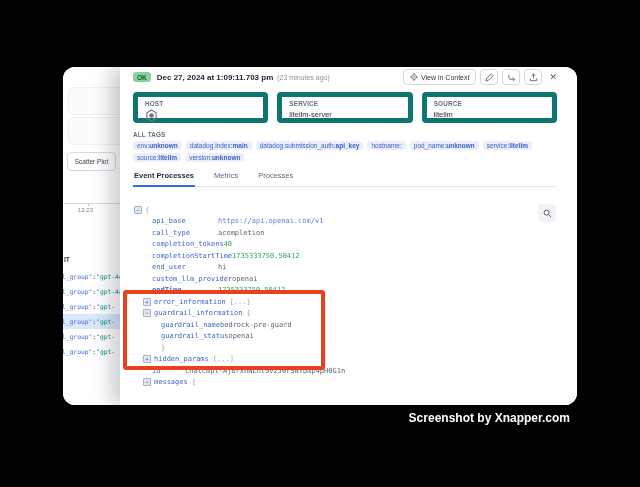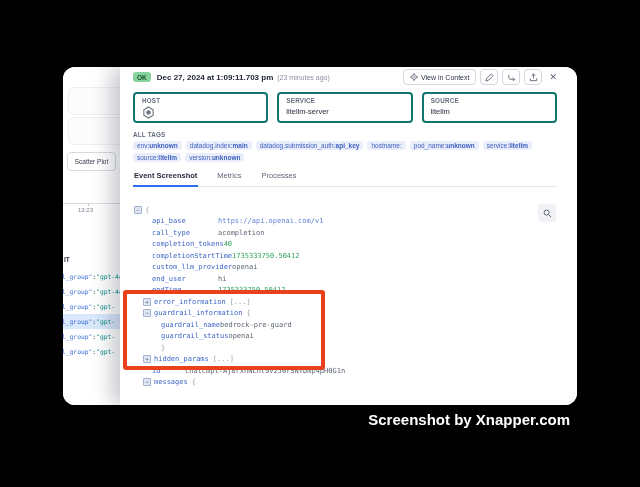--- a/index.html
+++ b/index.html
@@ -36,21 +36,21 @@
   .title{font-size:8px;font-weight:bold;color:#1a2130;margin-left:6px;white-space:nowrap;}
   .rel-time{font-size:7px;color:#8b92a0;margin-left:4px;white-space:nowrap;}
   .header-actions{margin-left:auto;display:flex;align-items:center;gap:4px;}
   .btn{border:1px solid #d3d7df;border-radius:4px;background:#fff;display:flex;
        align-items:center;justify-content:center;height:16px;box-sizing:border-box;cursor:pointer;}
   .btn-vic{padding:0 6px;gap:3px;font-size:7px;color:#2c3442;white-space:nowrap;}
   .btn-icon{width:18px;}
   .close-x{font-size:9px;color:#5a6270;margin-left:3px;cursor:pointer;line-height:16px;}
 
   .boxes{display:flex;gap:9px;margin-top:6px;}
-  .info-box{flex:1;border:2px solid #0f766e;border-radius:4px;padding:3px 7px;height:31px;box-sizing:border-box;}
+  .info-box{flex:1;border:5px solid #0f766e;border-radius:4px;padding:3px 7px;height:31px;box-sizing:border-box;}
   .info-label{font-size:6.3px;font-weight:bold;color:#646d7d;letter-spacing:.2px;}
   .info-value{font-size:7.5px;color:#262e3c;margin-top:3px;}
   .host-icon{margin-top:2px;}
 
   .all-tags-label{font-size:6.3px;font-weight:bold;color:#646d7d;letter-spacing:.2px;margin-top:8px;}
   .tags{display:flex;flex-wrap:wrap;gap:3px 4px;margin-top:3px;max-width:440px;}
   .tag{background:#e9eefa;border-radius:3px;padding:1px 4px;font-size:6.5px;color:#3c5fc0;white-space:nowrap;}
   .tag b{font-weight:bold;}
 
   .tabs{display:flex;gap:18px;margin-top:9px;border-bottom:1px solid #e4e7ec;}
@@ -66,21 +66,21 @@
   .toggle{width:9px;flex:none;font-size:6px;line-height:6px;color:#51618a;}
   .tg-box{width:6px;height:6px;margin-right:3px;background:#e3e9f4;border:1px solid #9fb0d0;
           border-radius:1px;display:flex;align-items:center;justify-content:center;box-sizing:content-box;}
   .key{color:#3b63c7;flex:none;}
   .val-link{color:#5b7fd6;} .val-string{color:#5b6472;text-align:right;} .val-number:{}
   .val-number{color:#2fa35c;} .val-brace{color:#97a0ae;} .val-collapsed{color:#9aa3b0;}
 
   .annotation{position:absolute;left:60px;top:223px;width:194px;height:72px;
               border:4px solid #e8411c;border-radius:3px;z-index:6;pointer-events:none;}
 
-  .watermark{position:absolute;right:70px;top:411px;color:#fff;font-size:15px;font-weight:bold;}
+  .watermark{position:absolute;right:70px;top:411px;color:#fff;font-size:12px;font-weight:bold;}
 
   svg{display:block;}
 </style>
 </head>
 <body>
 
 <div class="card">
 
   <div class="strip">
     <div class="faint-row" style="top:20px;"></div>
@@ -160,21 +160,21 @@
         <span class="tag"><span>datadog.index:</span><b>main</b></span>
         <span class="tag"><span>datadog.submission_auth:</span><b>api_key</b></span>
         <span class="tag"><span>hostname:</span><b></b></span>
         <span class="tag"><span>pod_name:</span><b>unknown</b></span>
         <span class="tag"><span>service:</span><b>litellm</b></span>
         <span class="tag"><span>source:</span><b>litellm</b></span>
         <span class="tag"><span>version:</span><b>unknown</b></span>
       </div>
 
     <div class="tabs">
-      <span class="tab active">Event Screenshot</span>
+      <span class="tab active">Event Processes</span>
       <span class="tab">Metrics</span>
       <span class="tab">Processes</span>
     </div>
 
     <div class="json-area">
       <span class="search-btn">
         <svg width="9" height="9" viewBox="0 0 10 10">
           <circle cx="4" cy="4" r="2.8" fill="none" stroke="#5a6270" stroke-width="1.1"></circle>
           <path d="M6.2 6.2L9 9" stroke="#5a6270" stroke-width="1.1"></path>
         </svg>
@@ -205,33 +205,33 @@
           </div>
           <div class="attr-row">
             <span class="sp" style="width: 10px;"></span>
             <span class="toggle"></span>
             <span class="key" style="min-width: 66px;">completionStartTime</span>
             <span class="val-number">1735333750.50412</span>
           </div>
           <div class="attr-row">
             <span class="sp" style="width: 10px;"></span>
             <span class="toggle"></span>
+            <span class="key" style="min-width: 66px;">end_user</span>
+            <span class="val-string">hi</span>
+          </div>
+          <div class="attr-row">
+            <span class="sp" style="width: 10px;"></span>
+            <span class="toggle"></span>
             <span class="key" style="min-width: 66px;">custom_llm_provider</span>
             <span class="val-string">openai</span>
           </div>
           <div class="attr-row">
             <span class="sp" style="width: 10px;"></span>
             <span class="toggle"></span>
-            <span class="key" style="min-width: 66px;">end_user</span>
-            <span class="val-string">hi</span>
-          </div>
-          <div class="attr-row">
-            <span class="sp" style="width: 10px;"></span>
-            <span class="toggle"></span>
-            <span class="key" style="min-width: 66px;">endTime</span>
+            <span class="key" style="min-width: 66px; font-weight: bold;">endTime</span>
             <span class="val-number">1735333750.50412</span>
           </div>
           <div class="attr-row">
             <span class="sp" style="width: 10px;"></span>
             <span class="toggle tg-box">+</span>
             <span class="key">error_information</span>
             <span class="val-collapsed" style="margin-left: 4px;">[...]</span>
           </div>
           <div class="attr-row">
             <span class="sp" style="width: 10px;"></span>

